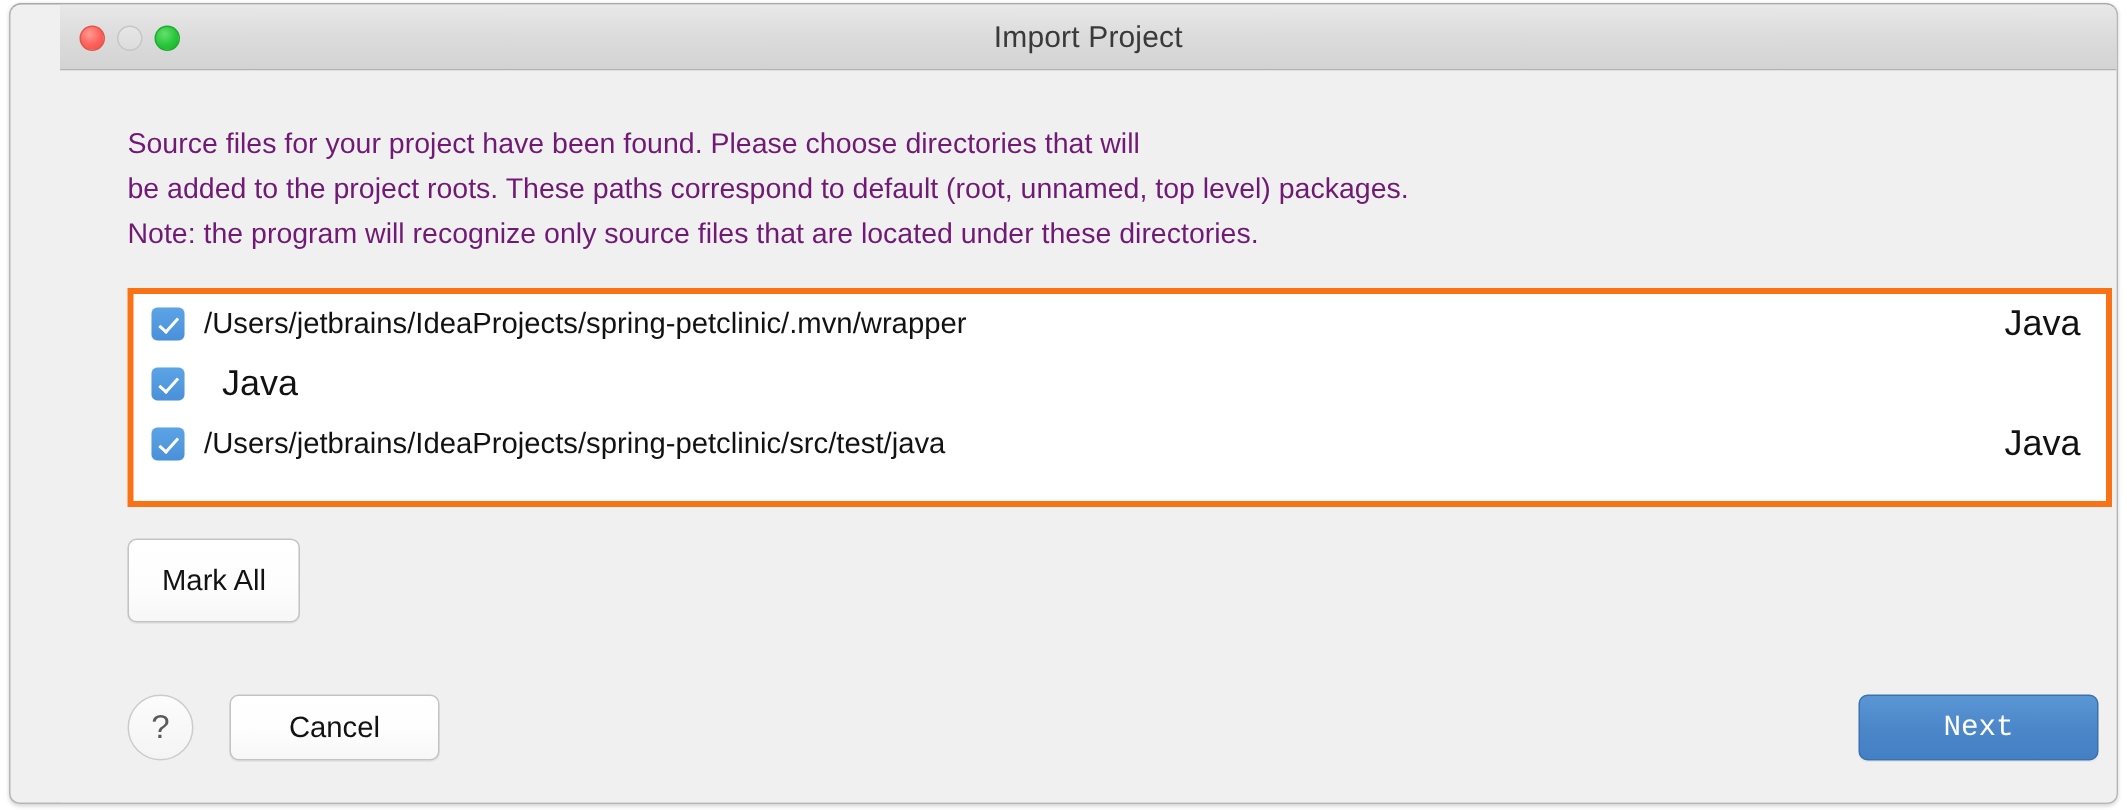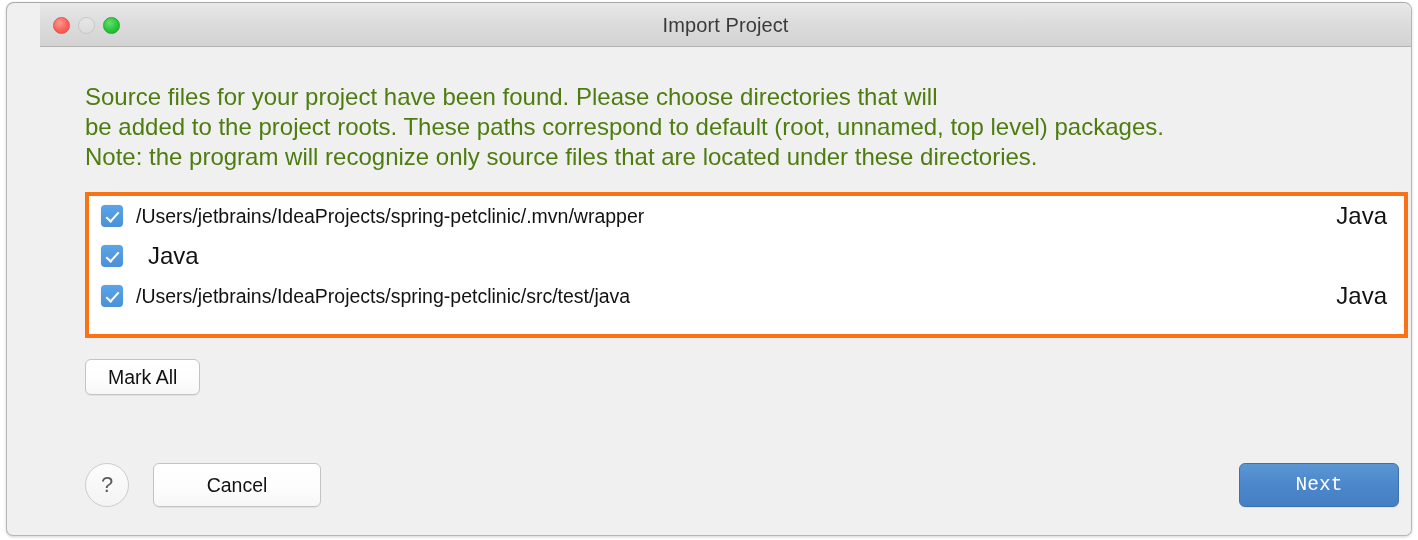--- a/index.html
+++ b/index.html
@@ -79,23 +79,23 @@
   .content {
     position: relative;
     height: 488px;
     background: #f0f0f0;
   }
 
   .description {
     position: absolute;
     left: 45px;
     top: 35px;
-    font-size: 24px;
+    font-size: 19px;
     line-height: 30px;
-    color: #4d7c0f;
+    color: #701a75;
     white-space: pre-line;
   }
 
   
   .listbox {
     position: absolute;
     left: 45px;
     top: 145px;
     width: 1323px;
     height: 146px;
@@ -159,21 +159,21 @@
     box-shadow: 0 1px 0.5px rgba(0,0,0,0.05);
     font-family: "Liberation Sans", sans-serif;
   }
   .markrow {
     position: absolute;
     left: 45px;
     top: 312px;
     display: flex;
     gap: 18px;
   }
-  .markrow .btn { height: 36px; padding: 0 22px; }
+  .markrow .btn { height: 56px; padding: 0 22px; }
 
   .bottombar {
     position: absolute;
     left: 0; right: 0;
     top: 415px;
     height: 50px;
   }
   .help-btn {
     position: absolute;
     left: 45px;
@@ -188,21 +188,21 @@
     justify-content: center;
     font-size: 22px;
     color: #5a5a5a;
     box-sizing: border-box;
     cursor: default;
   }
   .cancel-btn {
     position: absolute;
     left: 113px;
     top: 1px;
-    width: 168px;
+    width: 140px;
     height: 44px;
   }
   .previous-btn {
     position: absolute;
     right: 186px;
     top: 1px;
     width: 160px;
     height: 44px;
   }
   .next-btn {

